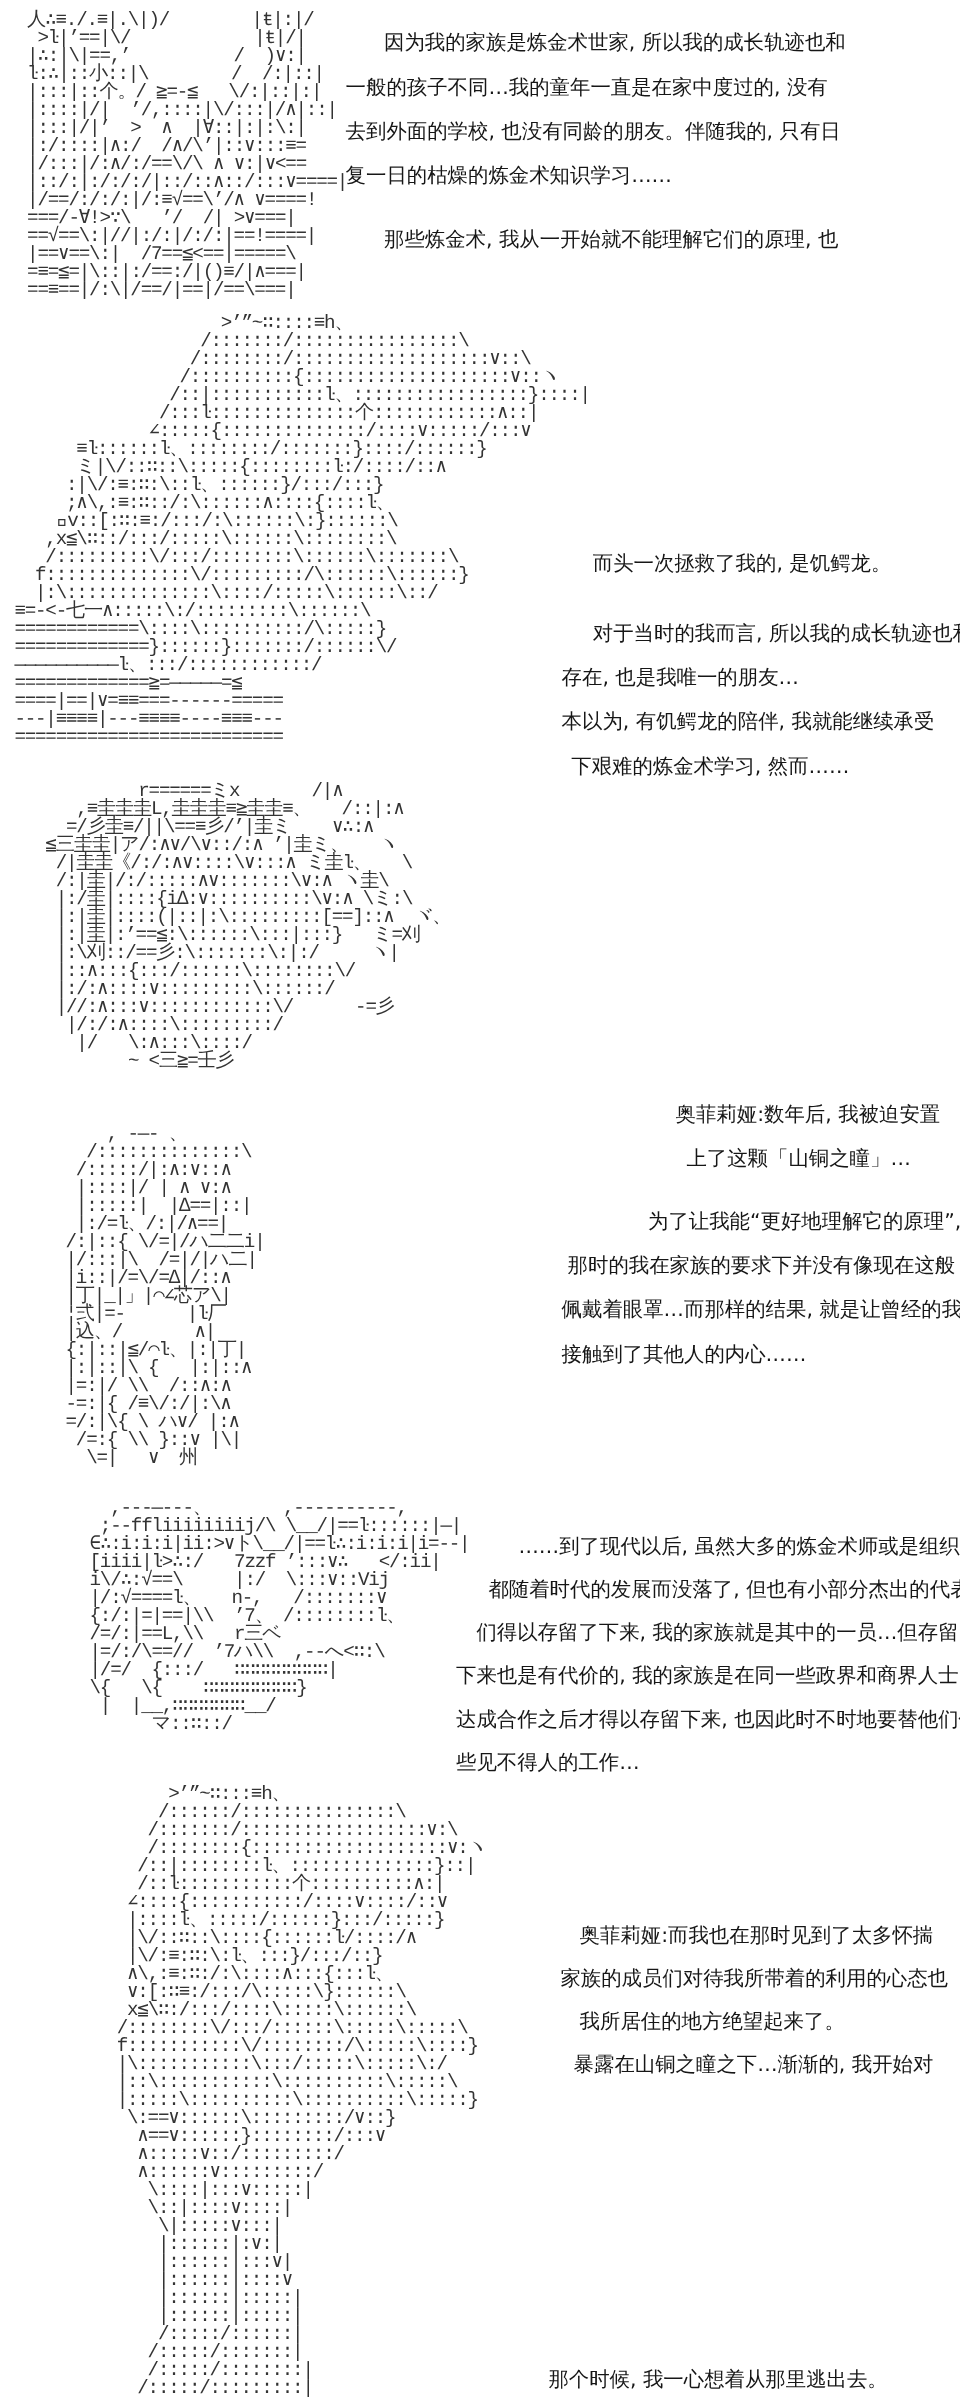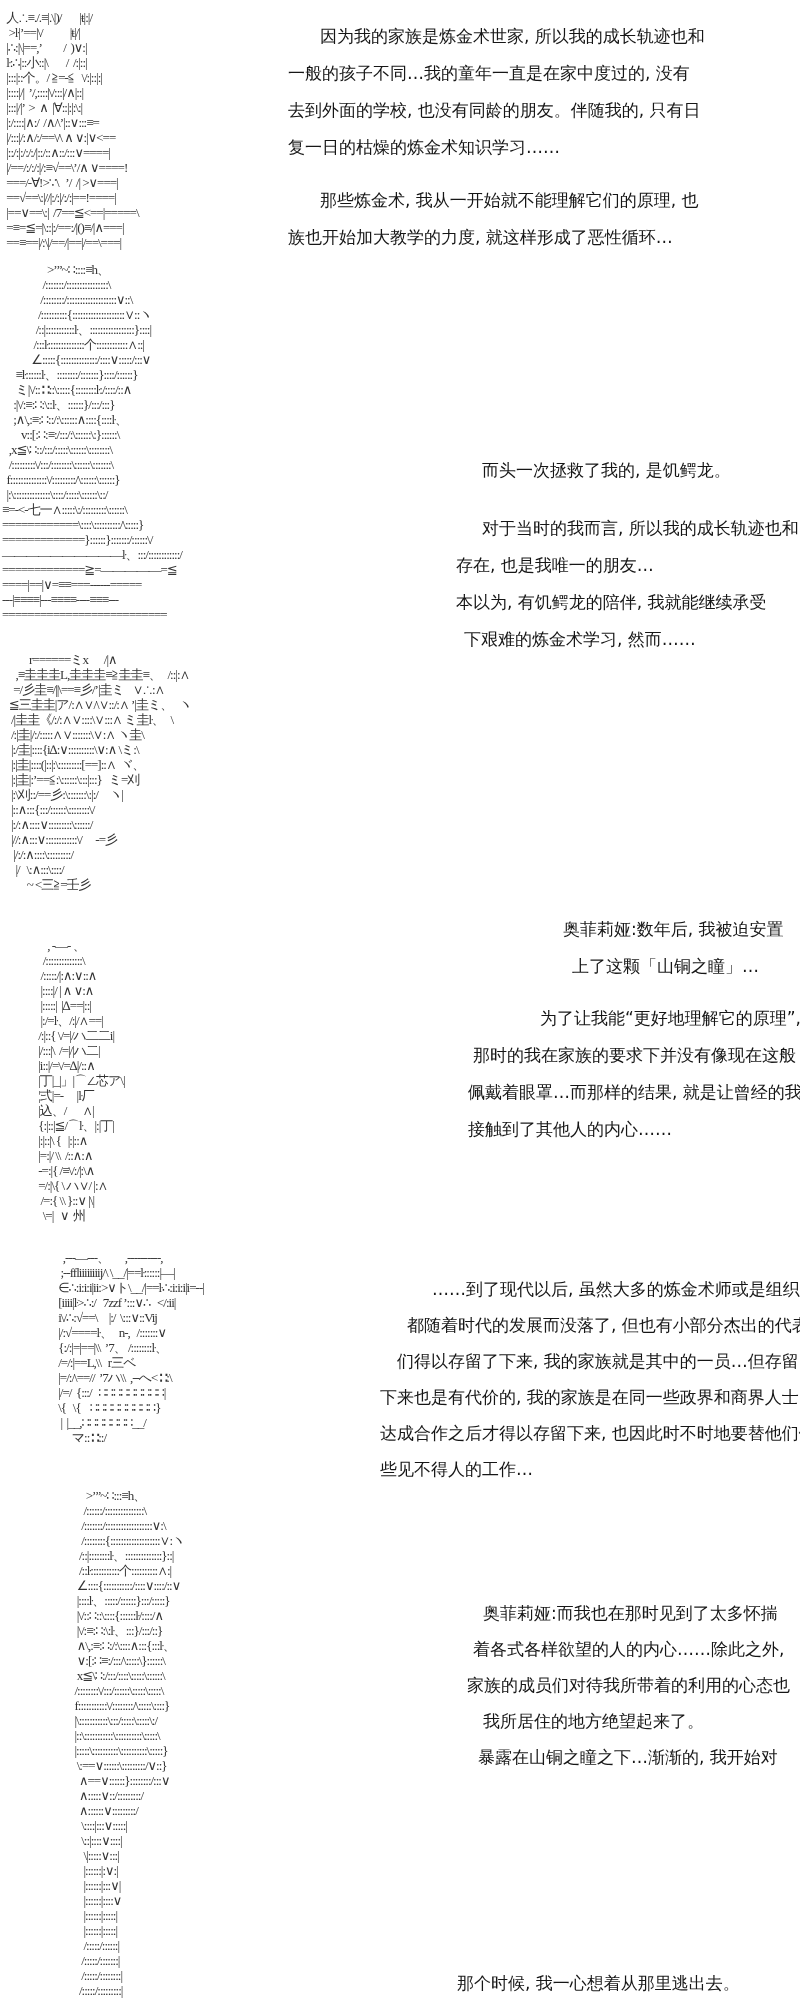--- a/index.html
+++ b/index.html
@@ -4,23 +4,23 @@
 <style>
   * { margin:0; padding:0; box-sizing:border-box; }
   html,body { background:var(--bg,#ffffff); }
   #canvas {
     position:relative; width:800px; height:2000px; overflow:hidden;
     background:var(--bg,#ffffff);
     font-family:"DejaVu Sans", sans-serif;
   }
   .aa {
     position:absolute;
-    font-family:Liberation Serif, serif;
-    font-size:13px; line-height:15px; letter-spacing:-1px;
-    white-space:pre; color:var(--aa,#333333);
+    font-family:Liberation Mono, monospace;
+    font-size:16px; line-height:15px; letter-spacing:-1px;
+    white-space:pre; color:var(--aa,#333333);margin-left:10px;
   }
   .tb { position:absolute; font-size:17px; line-height:37px; color:var(--ink,#161616); }
   .tb.lh36 { line-height:36px; }
   .ln { white-space:nowrap; } .sp15 { height:15px; } .sp16 { height:16px; } .sp21 { height:21px; }
 </style>
 </head>
 <body>
 
 <div id="canvas">
 
@@ -148,24 +148,23 @@
      /:::::/::::::::|
     /:::::/:::::::::|</pre>
 
   <div class="tb" style="left:288px; top:18px; width:392px;">
     <div class="ln" style="margin-left:32px">因为我的家族是炼金术世家, 所以我的成长轨迹也和</div>
     <div class="ln">一般的孩子不同…我的童年一直是在家中度过的, 没有</div>
     <div class="ln">去到外面的学校, 也没有同龄的朋友。伴随我的, 只有日</div>
     <div class="ln">复一日的枯燥的炼金术知识学习……</div>
     <div class="sp16"></div>
     <div class="ln" style="margin-left:32px">那些炼金术, 我从一开始就不能理解它们的原理, 也</div>
-    <div class="ln">族也开始加大教学的力度, 就这样形成了恶性循环…</div>
-  </div>
-
-  <div class="tb" style="left:456px; top:452px; width:325px;">
+  </div>
+
+  <div class="tb" style="left:468px; top:452px; width:325px;">
     <div class="ln" style="margin-left:26px">而头一次拯救了我的, 是饥鳄龙。</div>
     <div class="sp21"></div>
     <div class="ln" style="margin-left:26px">对于当时的我而言, 所以我的成长轨迹也和</div>
     <div class="ln">存在, 也是我唯一的朋友…</div>
     <div class="ln" style="">本以为, 有饥鳄龙的陪伴, 我就能继续承受</div>
     <div class="ln" style="margin-left:8px">下艰难的炼金术学习, 然而……</div>
   </div>
 
   <div class="tb" style="left:468px; top:911px; width:332px;">
     <div class="ln" style="margin-left:95px">奥菲莉娅:数年后, 我被迫安置</div>
@@ -181,21 +180,20 @@
     <div class="ln" style="margin-left:52px">……到了现代以后, 虽然大多的炼金术师或是组织</div>
     <div class="ln" style="margin-left:27px">都随着时代的发展而没落了, 但也有小部分杰出的代表</div>
     <div class="ln" style="margin-left:17px">们得以存留了下来, 我的家族就是其中的一员…但存留</div>
     <div class="ln">下来也是有代价的, 我的家族是在同一些政界和商界人士</div>
     <div class="ln">达成合作之后才得以存留下来, 也因此时不时地要替他们做</div>
     <div class="ln">些见不得人的工作…</div>
   </div>
 
   <div class="tb lh36" style="left:467px; top:1595px; width:330px;">
     <div class="ln" style="margin-left:16px">奥菲莉娅:而我也在那时见到了太多怀揣</div>
-    <div class="ln" style="margin-left:6px">着各式各样欲望的人的内心……除此之外,</div>
     <div class="ln">家族的成员们对待我所带着的利用的心态也</div>
     <div class="ln" style="margin-left:16px">我所居住的地方绝望起来了。</div>
     <div class="ln" style="margin-left:11px">暴露在山铜之瞳之下…渐渐的, 我开始对</div>
   </div>
 
   <div class="tb" style="left:457px; top:1965px; width:330px;">
     <div class="ln">那个时候, 我一心想着从那里逃出去。</div>
   </div>
 
 </div>

